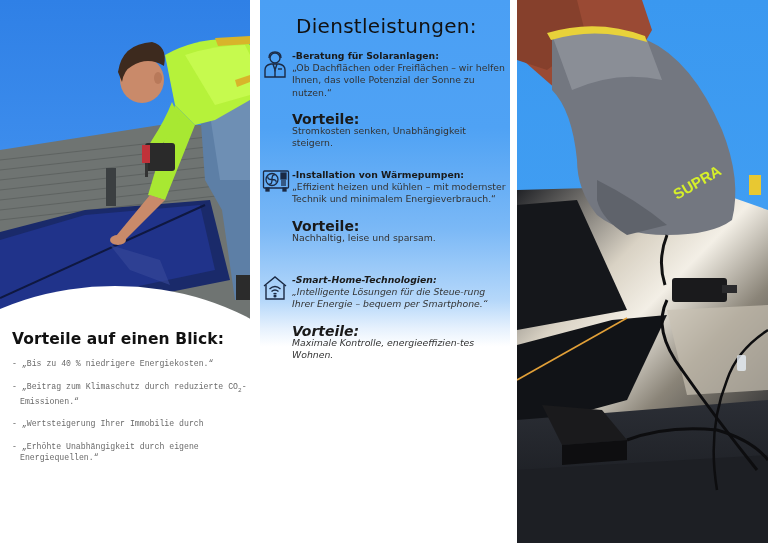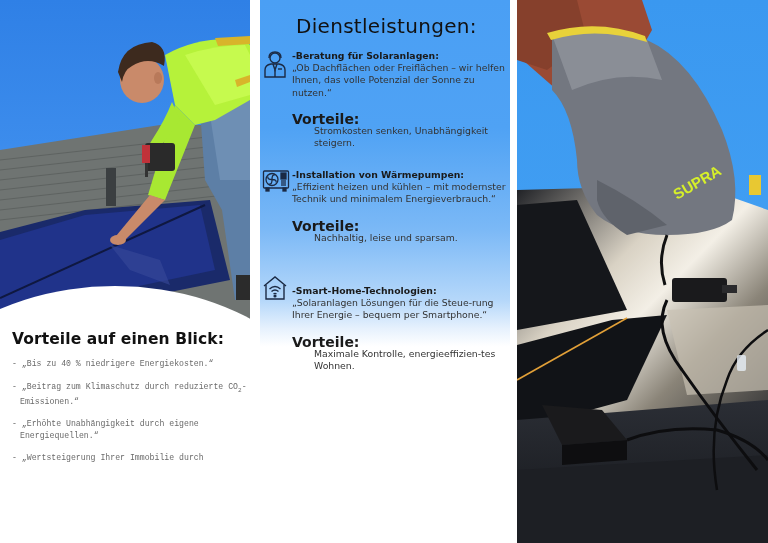--- a/index.html
+++ b/index.html
@@ -21,21 +21,21 @@
     
     .panel-mid { position: absolute; left: 260px; top: 0; width: 250px; height: 456px;
       background: linear-gradient(180deg, #4a9ff4 0%, #4fa2f4 28%, #7ab8f6 50%, #b6d8fa 66%, #e6f1fd 72%, #ffffff 76%, #ffffff 100%); }
     .mid-title { position: absolute; left: 36px; top: 14px; font-size: 20px; font-weight: normal; color: #111; letter-spacing: 0.3px; }
     .service { position: absolute; left: 0; width: 250px; }
     .service-icon { position: absolute; left: 2px; width: 26px; height: 26px; }
     .service-body { position: absolute; left: 32px; width: 214px; }
     .service-heading { font-size: 9.3px; font-weight: bold; color: #1a1a1a; line-height: 12px; }
     .service-quote { font-size: 9.3px; color: #333; line-height: 12.3px; }
     .sub-heading { font-size: 14px; font-weight: bold; color: #1a1a1a; line-height: 12px; margin-top: 9px; }
-    .sub-text { font-size: 9.3px; color: #333; line-height: 12.3px; margin-left: 22px; }
+    .sub-text { font-size: 9.3px; color: #333; line-height: 12.3px; }
 
     
     .panel-right { position: absolute; left: 517px; top: 0; width: 251px; height: 543px; overflow: hidden; background: #3a9af2; }
     .panel-right svg { position: absolute; left: 0; top: 0; }
   </style>
 </head>
 <body>
 
 <div class="panel-left">
   <div class="photo-left">
@@ -89,22 +89,22 @@
       <ellipse cx="158" cy="78" rx="4" ry="6" fill="#b8795a"></ellipse>
     </svg>
     <div class="curve-mask"></div>
   </div>
 
   <div class="left-content">
     <h2 class="left-title">Vorteile auf einen Blick:</h2>
     <ul class="benefit-list">
       <li class="benefit-item">- „Bis zu 40 % niedrigere Energiekosten.“</li>
       <li class="benefit-item"><span>- „Beitrag zum Klimaschutz durch reduzierte CO</span><sub>2</sub><span>-Emissionen.“</span></li>
+      <li class="benefit-item">- „Wertsteigerung Ihrer Immobilie durch</li>
       <li class="benefit-item">- „Erhöhte Unabhängigkeit durch eigene Energiequellen.“</li>
-      <li class="benefit-item">- „Wertsteigerung Ihrer Immobilie durch</li>
     </ul>
   </div>
 </div>
 
 <div class="panel-mid">
   <h1 class="mid-title">Dienstleistungen:</h1>
 
   <div class="service" style="top:50px;">
     <div class="service-icon" style="top:0;">
       <svg width="26" height="28" viewBox="0 0 26 28" fill="none" stroke="#1b2a44" stroke-width="1.4">
@@ -150,23 +150,23 @@
     <div class="service-icon" style="top:2px;">
       <svg width="26" height="26" viewBox="0 0 26 26" fill="none" stroke="#1b2a44" stroke-width="1.4">
         <path d="M2,11 L13,2 L24,11"></path>
         <path d="M4,10 L4,24 L22,24 L22,10"></path>
         <path d="M7.5,14 Q13,9 18.5,14"></path>
         <path d="M9.5,16.5 Q13,13.5 16.5,16.5"></path>
         <path d="M11.5,19 Q13,17.8 14.5,19"></path>
         <circle cx="13" cy="21" r="0.9" fill="#1b2a44"></circle>
       </svg>
     </div>
-    <div class="service-body" style="top:12px;">
+    <div class="service-body" style="top:1px;font-style:italic;">
       <div class="service-heading">-Smart-Home-Technologien:</div>
-      <div class="service-quote">„Solaranlagen Lösungen für die Steue-rung Ihrer Energie – bequem per Smartphone.“</div>
+      <div class="service-quote">„Intelligente Lösungen für die Steue-rung Ihrer Energie – bequem per Smartphone.“</div>
       <div class="sub-heading" style="margin-top:14px;">Vorteile:</div>
       <div class="sub-text">Maximale Kontrolle, energieeffizien-tes Wohnen.</div>
     </div>
   </div>
 
   <div class="service" style="top:391px;">
     <div class="service-body" style="top:0;">
     </div>
   </div>
 </div>

